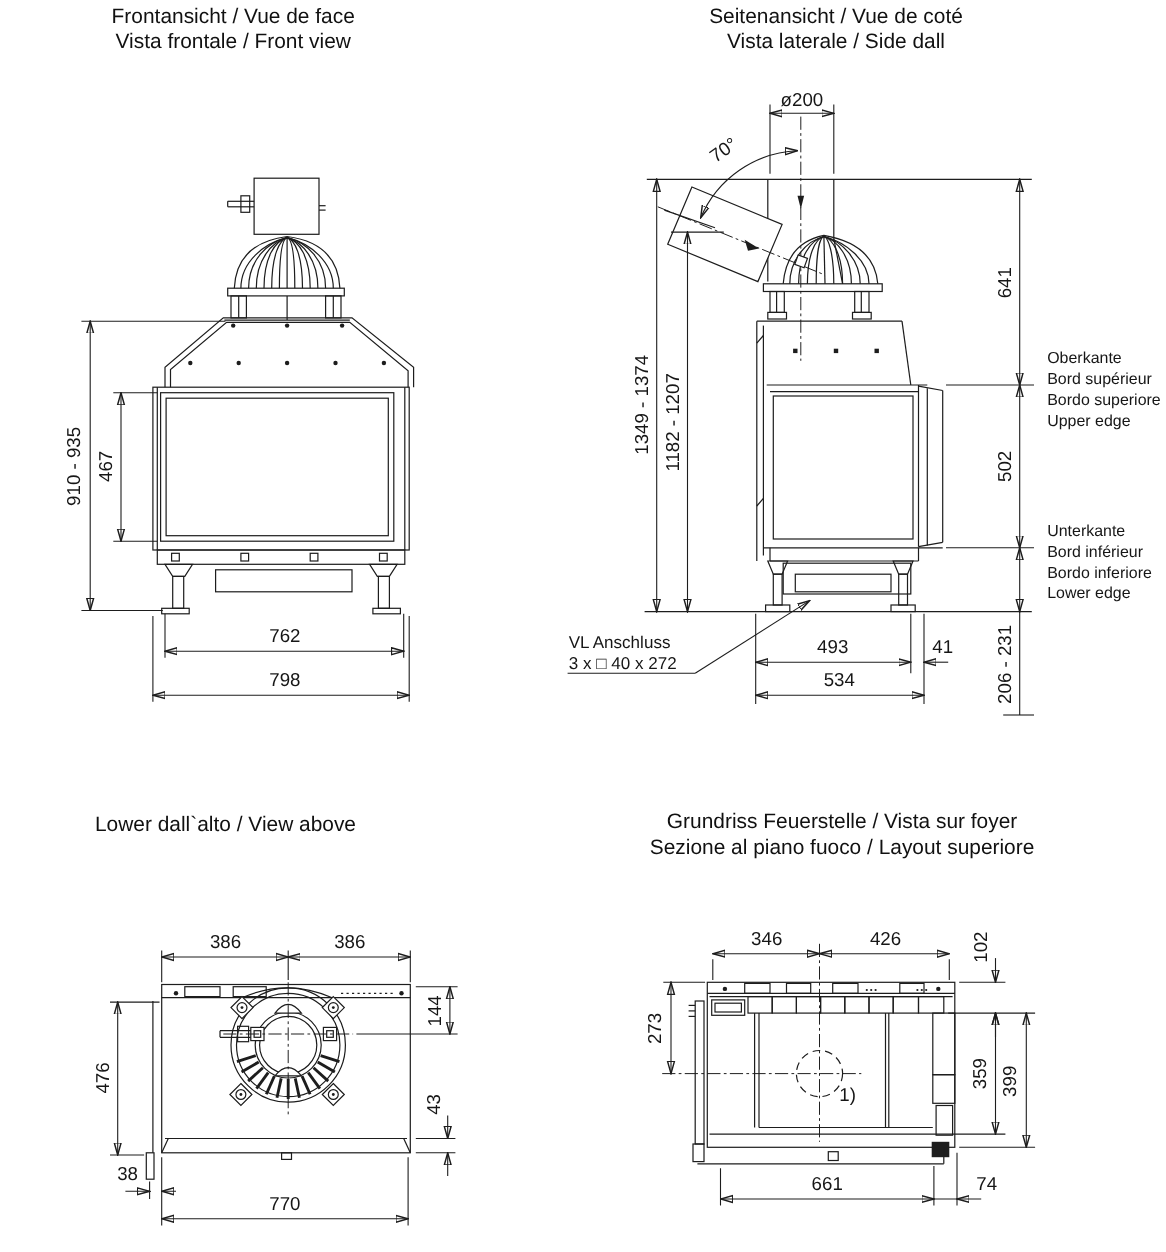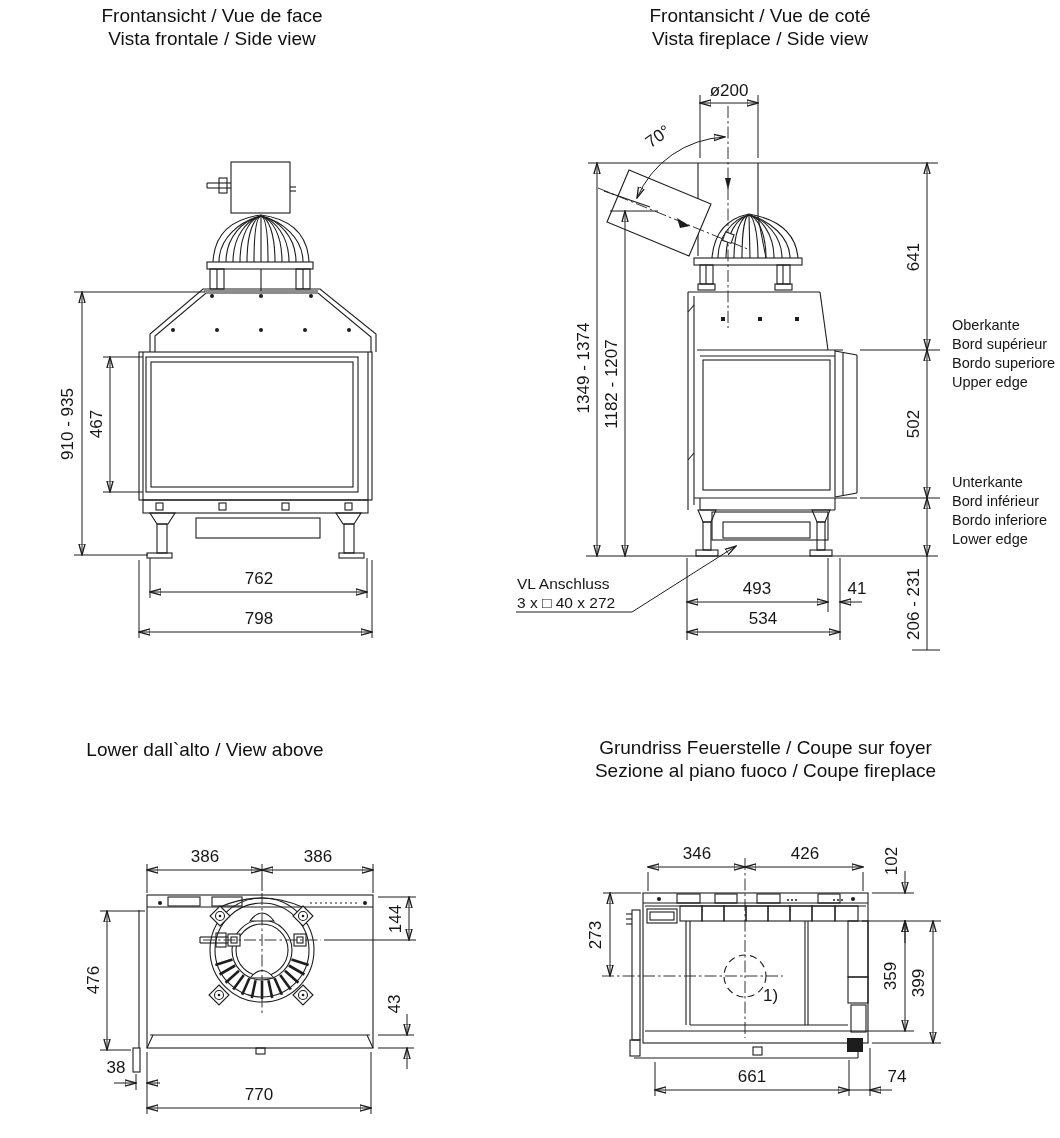--- a/index.html
+++ b/index.html
@@ -19,32 +19,32 @@
   .t15{font-size:15.5px;}
   .t14{font-size:14.5px;}
 </style>
 </head>
 <body>
 
 <div class="canvas">
 
   <div class="vtitle" style="left:40px;top:4px;width:344px;">
     <div>Frontansicht / Vue de face</div>
-    <div>Vista frontale / Side view</div>
+    <div>Vista frontale / Front view</div>
   </div>
   <div class="vtitle" style="left:590px;top:4px;width:340px;">
-    <div>Frontansicht / Vue de coté</div>
-    <div>Vista fireplace / Side view</div>
+    <div>Seitenansicht / Vue de coté</div>
+    <div>Vista laterale / Side dall</div>
   </div>
   <div class="vtitle" style="left:35px;top:738px;width:340px;">
     <div>Lower dall`alto / View above</div>
   </div>
   <div class="vtitle" style="left:563px;top:736px;width:405px;">
-    <div>Grundriss Feuerstelle / Coupe sur foyer</div>
-    <div>Sezione al piano fuoco / Coupe fireplace</div>
+    <div>Grundriss Feuerstelle / Vista sur foyer</div>
+    <div>Sezione al piano fuoco / Layout superiore</div>
   </div>
 
   <svg class="ln" width="1060" height="1138" viewBox="0 0 1060 1138">
     <defs>
       <marker id="arr" viewBox="0 0 10 7" refX="9.3" refY="3.5" markerWidth="12" markerHeight="8.4" orient="auto-start-reverse">
         <path d="M0,0.9 L9.3,3.5 L0,6.1 Z" fill="#1d1d1d" stroke="none"></path>
       </marker>
       <pattern id="hf" patternUnits="userSpaceOnUse" width="6" height="6">
         <path d="M0,6 L6,0" stroke="#1d1d1d" stroke-width="0.8"></path>
       </pattern>

